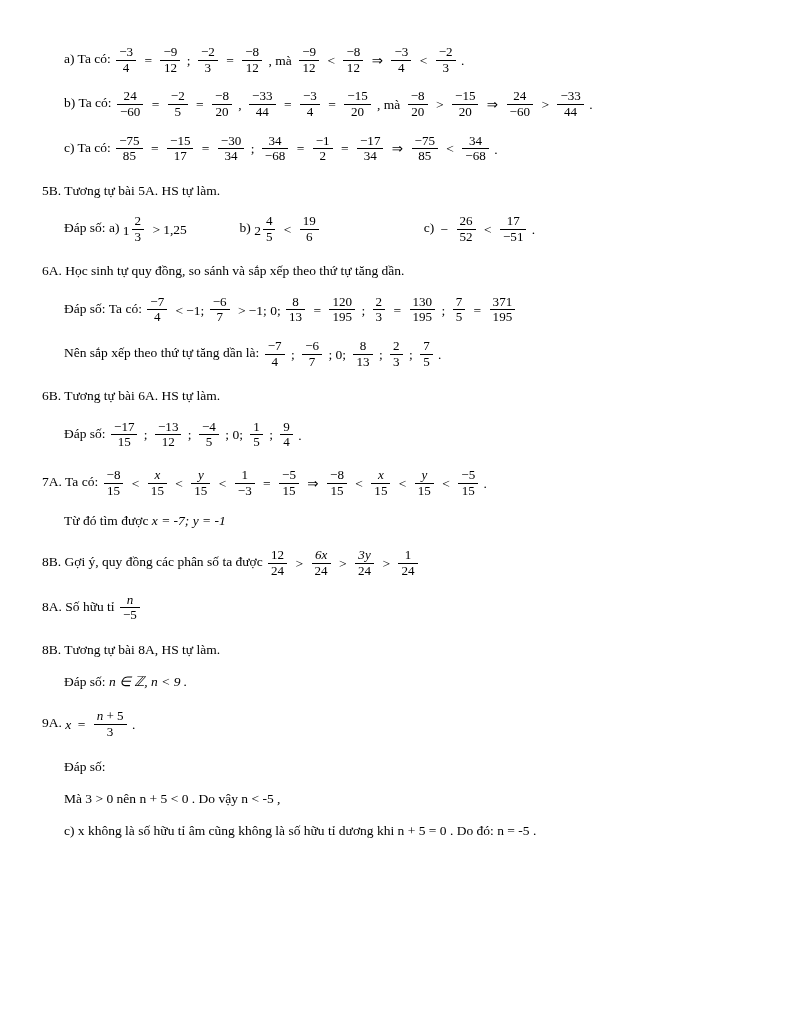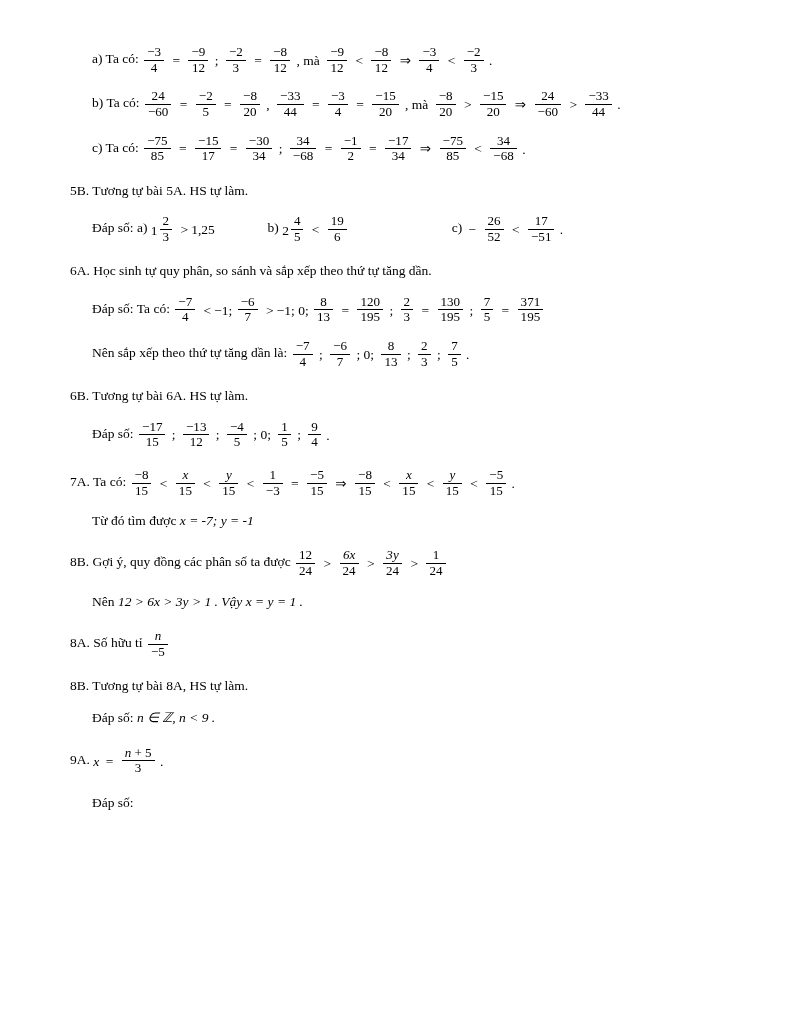--- a/index.html
+++ b/index.html
@@ -12,21 +12,21 @@
     height: 1024px;
     font-family: "Liberation Serif", serif;
     color: #000000;
     font-size: 13.5px;
   }
   .page {
     position: relative;
     width: 792px;
     height: 1024px;
     box-sizing: border-box;
-    padding: 45px 58px 30px 70px;
+    padding: 45px 58px 30px 42px;
   }
   .line {
     display: block;
     margin: 0 0 14px 0;
     line-height: 1.35;
   }
   .indent-1 { margin-left: 22px; }
   .bold { font-weight: normal; }
   .mathi { font-style: italic; }
 
@@ -161,21 +161,21 @@
       <span class="op">−</span>
       <span class="frac"><span class="num">26</span><span class="den">52</span></span>
       <span class="op">&lt;</span>
       <span class="frac"><span class="num">17</span><span class="den">−51</span></span>
       <span>.</span>
     </span>
   </div>
 
   <div class="line">
     <span class="bold">6A.</span>
-    <span>Học sinh tự quy phân, so sánh và sắp xếp theo thứ tự tăng dần.</span>
+    <span>Học sinh tự quy đồng, so sánh và sắp xếp theo thứ tự tăng dần.</span>
   </div>
   <div class="line indent-1">
     <span>Đáp số: Ta có:</span>
     <span class="m">
       <span class="frac"><span class="num">−7</span><span class="den">4</span></span>
       <span class="op">&lt;</span><span>−1;</span>
       <span class="frac"><span class="num">−6</span><span class="den">7</span></span>
       <span class="op">&gt;</span><span>−1; 0;</span>
       <span class="frac"><span class="num">8</span><span class="den">13</span></span>
       <span class="op">=</span>
@@ -261,24 +261,20 @@
     <span class="m">
       <span class="frac"><span class="num">12</span><span class="den">24</span></span>
       <span class="op">&gt;</span>
       <span class="frac"><span class="num"><span class="mathi">6x</span></span><span class="den">24</span></span>
       <span class="op">&gt;</span>
       <span class="frac"><span class="num"><span class="mathi">3y</span></span><span class="den">24</span></span>
       <span class="op">&gt;</span>
       <span class="frac"><span class="num">1</span><span class="den">24</span></span>
     </span>
   </div>
-  <div class="line indent-1 row-loose">
-    <span>Nên</span>
-    <span class="mathi">12 &gt; 6x &gt; 3y &gt; 1 . Vậy x = y = 1 .</span>
-  </div>
 
   <div class="line row-loose">
     <span class="bold">8A.</span>
     <span>Số hữu tỉ</span>
     <span class="m">
       <span class="frac"><span class="num mathi">n</span><span class="den">−5</span></span>
     </span>
   </div>
 
   <div class="line">
@@ -295,14 +291,20 @@
     <span class="m">
       <span class="mathi">x</span>
       <span class="op">=</span>
       <span class="frac"><span class="num"><span class="mathi">n</span> + 5</span><span class="den">3</span></span>
       <span>.</span>
     </span>
   </div>
   <div class="line indent-1">
     <span>Đáp số:</span>
   </div>
+  <div class="line indent-1">
+    <span>Mà 3 &gt; 0 nên n + 5 &lt; 0 . Do vậy n &lt; -5 ,</span>
+  </div>
+  <div class="line indent-1">
+    <span>c) x không là số hữu tỉ âm cũng không là số hữu tỉ dương khi n + 5 = 0 . Do đó: n = -5 .</span>
+  </div>
 
 </div>
 
 </body></html>

